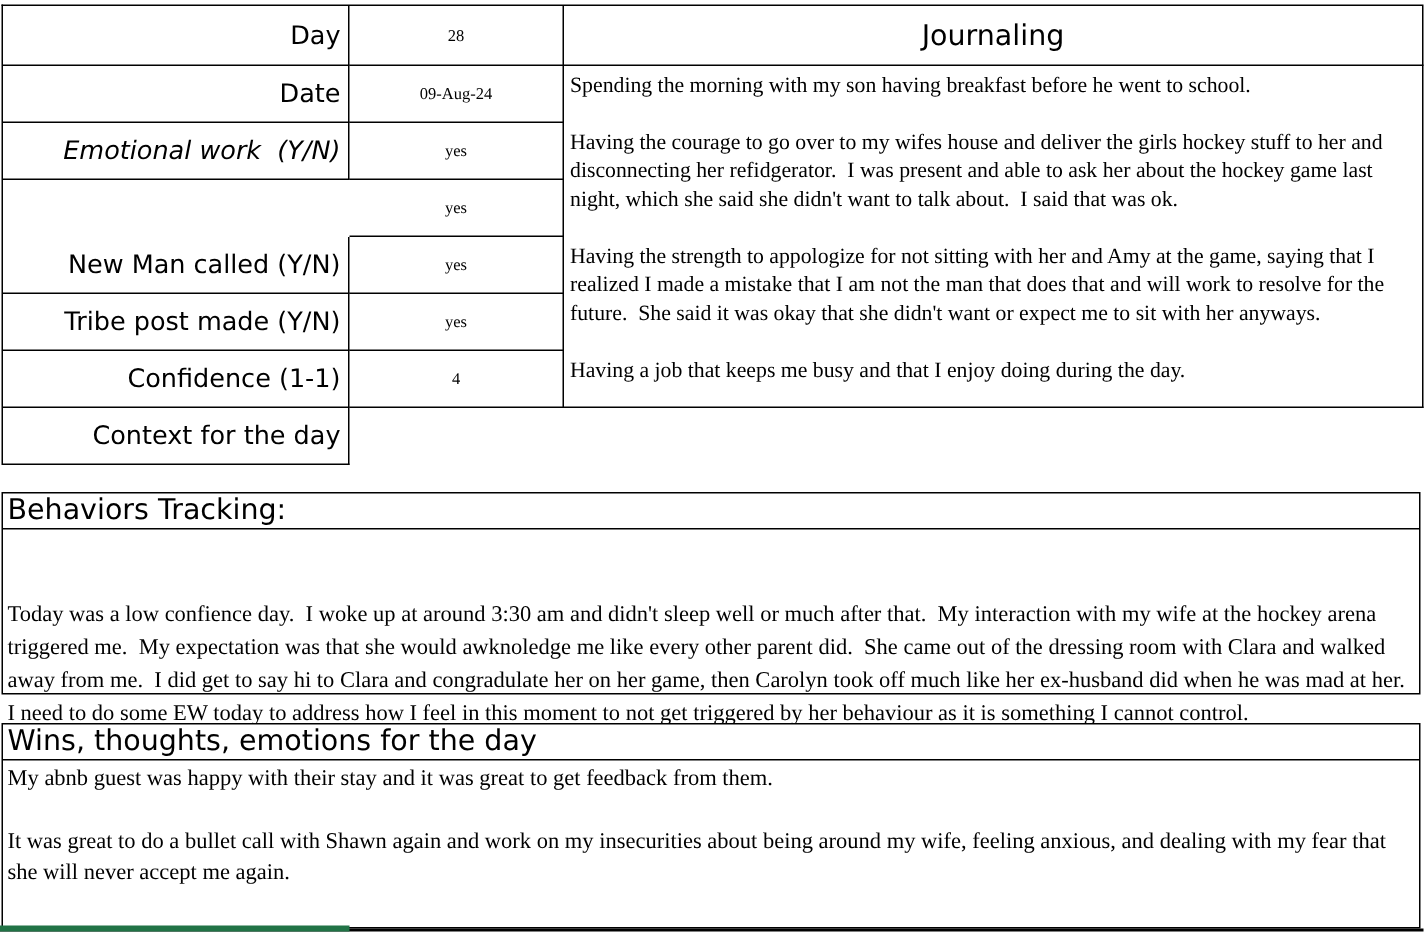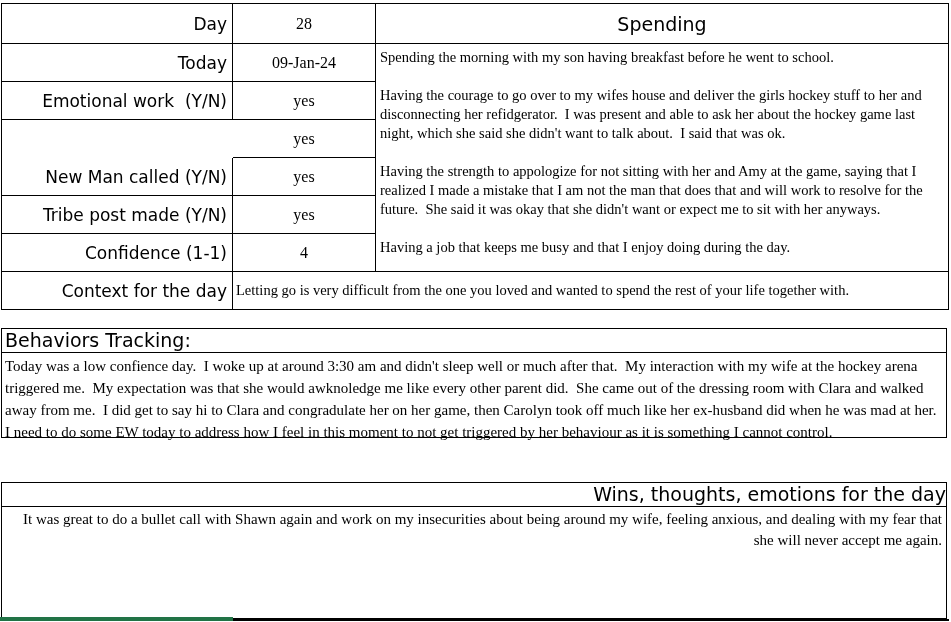--- a/index.html
+++ b/index.html
@@ -22,21 +22,21 @@
     overflow: hidden;
   }
   .label-cell {
     display: flex; align-items: center; justify-content: flex-end;
     padding-right: 5px;
     font-family: "DejaVu Sans", "Liberation Sans", sans-serif;
     font-size: 17px; white-space: pre;
   }
   .value-cell {
     display: flex; align-items: center; justify-content: center;
-    font-size: 16px;
+    font-size: 11px;
     text-align: right;
   }
   .gratitude-header {
     grid-column: 3; grid-row: 1;
     display: flex; align-items: center; justify-content: center;
     font-family: "DejaVu Sans", "Liberation Sans", sans-serif;
     font-size: 19px;
   }
   .gratitude-body {
     grid-column: 3; grid-row: 2 / 8;
@@ -50,91 +50,91 @@
     display: flex; align-items: center;
     padding-left: 3px;
     font-size: 14.5px; white-space: pre-wrap;
   }
 
   
   .section-box {
     position: absolute; left: 1px; width: 946px;
     border: 1px solid #000; background: #fff;
   }
-  .behaviors-box { top: 328px; height: 110px; }
-  .wins-box { top: 482px; height: 137px; text-align: right; }
+  .behaviors-box { top: 328px; height: 135px; }
+  .wins-box { top: 482px; height: 137px; }
   .section-header {
     font-family: "DejaVu Sans", "Liberation Sans", sans-serif;
     font-size: 19px; line-height: 23px;
     padding-left: 3px;
     border-bottom: 1px solid #000;
   }
   .section-body {
     padding: 2px 4px 0 3px;
     font-size: 15px;
   }
-  .behaviors-box .section-body { line-height: 22px; }
+  .behaviors-box .section-body { line-height: 22px; margin-top: 44px; }
   .wins-box .section-body { line-height: 21px; }
   .section-body p { white-space: pre-wrap; margin-bottom: 21px; }
 
   
   .bottom-grid-line {
     position: absolute; left: 0; top: 619px; width: 949px; height: 2px;
     background: #000;
   }
   .selection-bar {
     position: absolute; left: 0; top: 617px; width: 233px; height: 4px;
   }
 </style>
 </head>
 <body>
 
 <div class="tracker-table">
 
   <div class="cell label-cell" style="grid-column:1;grid-row:1;">Day</div>
   <div class="cell value-cell" style="grid-column:2;grid-row:1;">28</div>
 
-  <div class="cell label-cell" style="grid-column:1;grid-row:2;">Today</div>
-  <div class="cell value-cell" style="grid-column:2;grid-row:2;">09-Jan-24</div>
+  <div class="cell label-cell" style="grid-column:1;grid-row:2;">Date</div>
+  <div class="cell value-cell" style="grid-column:2;grid-row:2;">09-Aug-24</div>
 
-  <div class="cell label-cell" style="grid-column:1;grid-row:3;">Emotional work  (Y/N)</div>
+  <div class="cell label-cell" style="grid-column:1;grid-row:3;font-style:italic;">Emotional work  (Y/N)</div>
   <div class="cell value-cell" style="grid-column:2;grid-row:3;">yes</div>
 
   <div class="cell value-cell" style="grid-column:2;grid-row:4;">yes</div>
 
   <div class="cell label-cell" style="grid-column:1;grid-row:5;">New Man called (Y/N)</div>
   <div class="cell value-cell" style="grid-column:2;grid-row:5;">yes</div>
 
   <div class="cell label-cell" style="grid-column:1;grid-row:6;">Tribe post made (Y/N)</div>
   <div class="cell value-cell" style="grid-column:2;grid-row:6;">yes</div>
 
   <div class="cell label-cell" style="grid-column:1;grid-row:7;">Confidence (1-1)</div>
   <div class="cell value-cell" style="grid-column:2;grid-row:7;">4</div>
 
-  <div class="cell gratitude-header">Spending</div>
+  <div class="cell gratitude-header">Journaling</div>
 
   <div class="cell label-cell context-label">Context for the day</div>
 
   <div class="cell gratitude-body">
     <p>Spending the morning with my son having breakfast before he went to school.</p>
     <p>Having the courage to go over to my wifes house and deliver the girls hockey stuff to her and disconnecting her refidgerator.  I was present and able to ask her about the hockey game last night, which she said she didn't want to talk about.  I said that was ok.</p>
     <p>Having the strength to appologize for not sitting with her and Amy at the game, saying that I realized I made a mistake that I am not the man that does that and will work to resolve for the future.  She said it was okay that she didn't want or expect me to sit with her anyways.</p>
     <p>Having a job that keeps me busy and that I enjoy doing during the day.</p>
   </div>
-  <div class="cell context-value">Letting go is very difficult from the one you loved and wanted to spend the rest of your life together with.</div>
 </div>
 
 <div class="section-box behaviors-box">
   <div class="section-header">Behaviors Tracking:</div>
   <div class="section-body">
     <p>Today was a low confience day.  I woke up at around 3:30 am and didn't sleep well or much after that.  My interaction with my wife at the hockey arena triggered me.  My expectation was that she would awknoledge me like every other parent did.  She came out of the dressing room with Clara and walked away from me.  I did get to say hi to Clara and congradulate her on her game, then Carolyn took off much like her ex-husband did when he was mad at her.  I need to do some EW today to address how I feel in this moment to not get triggered by her behaviour as it is something I cannot control.</p>
   </div>
 </div>
 
 <div class="section-box wins-box">
   <div class="section-header">Wins, thoughts, emotions for the day</div>
   <div class="section-body">
+    <p>My abnb guest was happy with their stay and it was great to get feedback from them.</p>
     <p>It was great to do a bullet call with Shawn again and work on my insecurities about being around my wife, feeling anxious, and dealing with my fear that she will never accept me again.</p>
   </div>
 </div>
 
 <div class="bottom-grid-line"></div>
 <div class="selection-bar" style="background: rgb(33, 115, 70);"></div>
 
 </body></html>

